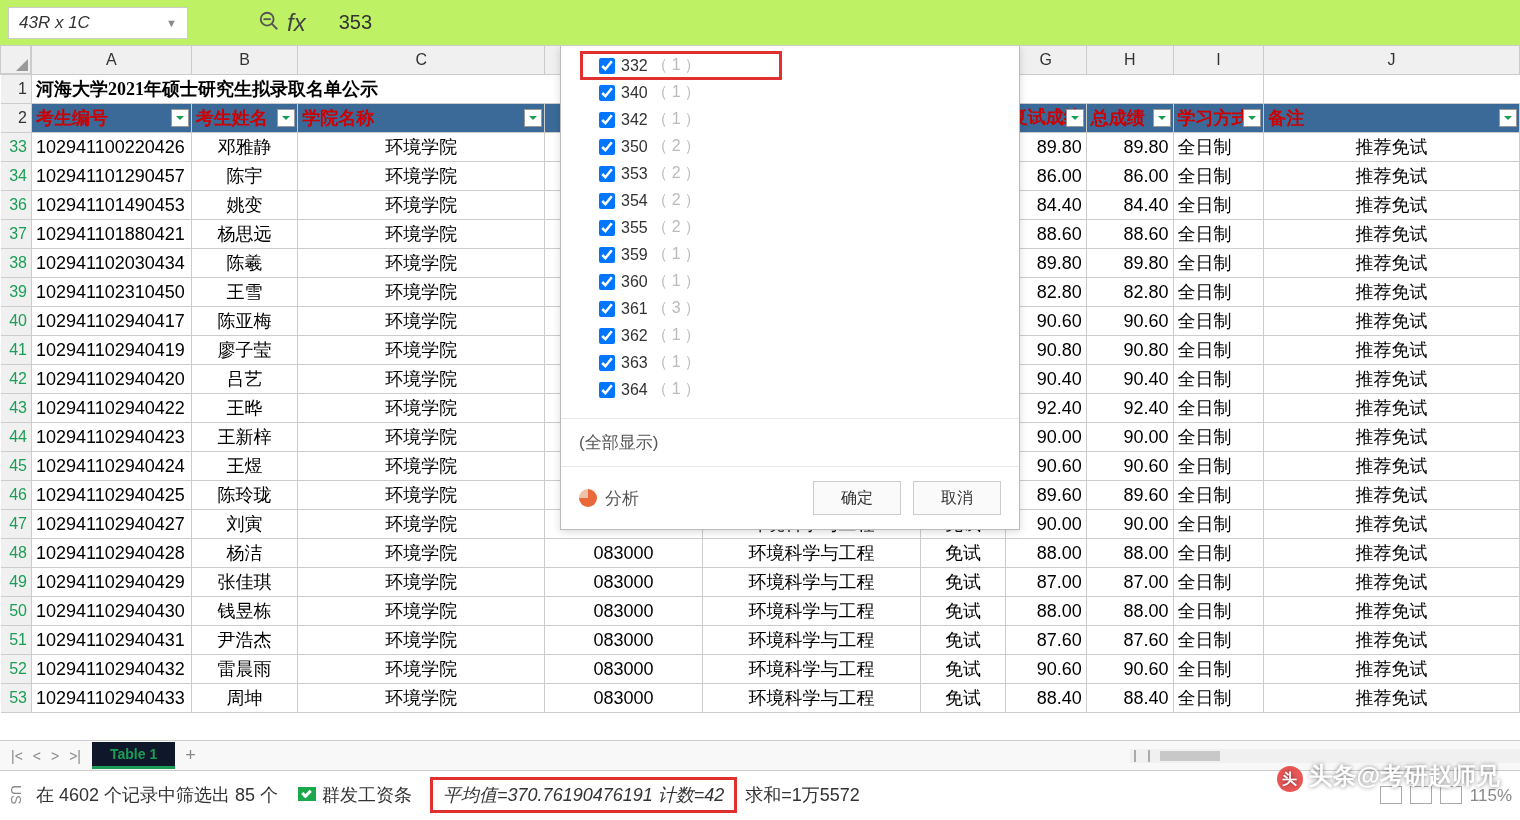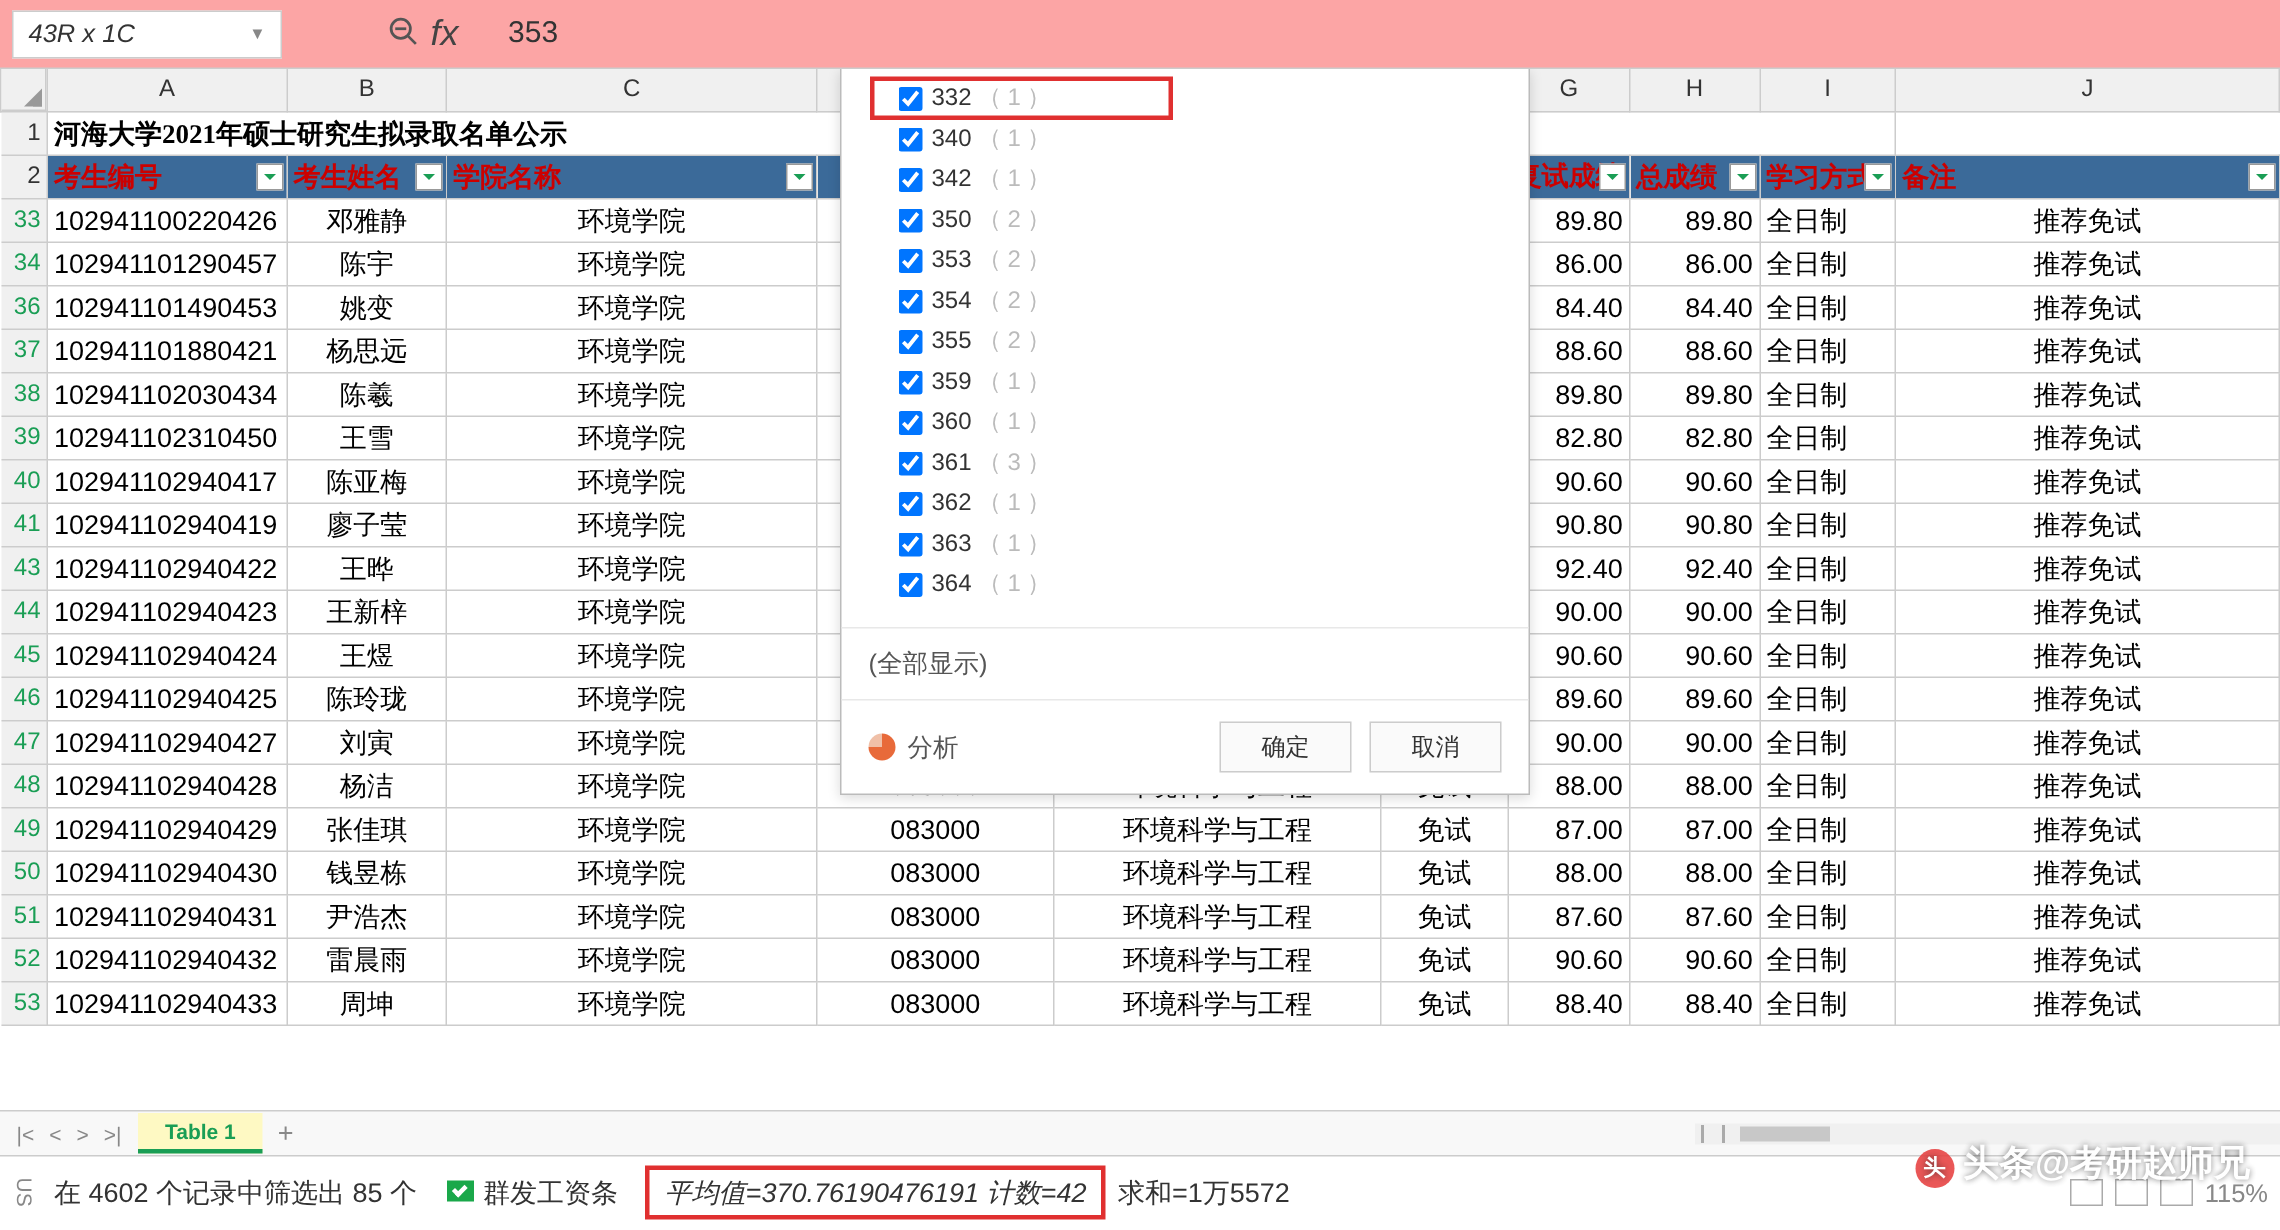--- a/index.html
+++ b/index.html
@@ -1,17 +1,17 @@
 <!DOCTYPE html>
 <html><head>
 <meta charset="utf-8">
 <style>
 *{box-sizing:border-box;margin:0;padding:0;font-family:"Microsoft YaHei",SimSun,Arial,sans-serif;}
 body{background:#fff;width:1520px;height:820px;overflow:hidden;position:relative;font-size:15px;}
-.toolbar{height:46px;border-bottom:1px solid #ccc;display:flex;align-items:center;padding:0 8px;background:#fca5a5;}
+.toolbar{height:46px;border-bottom:1px solid #ccc;display:flex;align-items:center;padding:0 8px;background:#bef264;}
 .namebox{width:180px;height:32px;border:1px solid #ccc;background:#fff;display:flex;align-items:center;padding:0 10px;font-size:17px;font-style:italic;color:#333;}
 .namebox .dd{margin-left:auto;color:#888;font-size:11px;}
 .zoomicon{margin-left:70px;color:#555;}
 .fx{margin-left:7px;font-style:italic;font-size:24px;color:#444;font-family:Liberation Sans, sans-serif;}
 .formulabar{margin-left:25px;width:200px;height:32px;border:none;font-size:20px;color:#333;background:transparent;padding:0 8px;}
 .corner{width:30px;height:28px;background:#f0f0f0;border:1px solid #ccc;border-left:none;border-top:none;position:relative;}
 .corner::after{content:"";position:absolute;right:2px;bottom:2px;border:6px solid transparent;border-right-color:#999;border-bottom-color:#999;}
 .gridwrap{height:694px;overflow:hidden;position:relative;}
 table{border-collapse:collapse;table-layout:fixed;}
 th.colhdr{background:#f0f0f0;border:1px solid #ccc;border-top:none;font-weight:normal;color:#333;font-size:16px;height:28px;text-align:center;}
@@ -34,21 +34,21 @@
 .fpshowall{padding:12px 18px;color:#555;border-top:1px solid #e8e8e8;font-size:17px;}
 .fpfoot{display:flex;align-items:center;padding:14px 18px;border-top:1px solid #e8e8e8;}
 .pieicon{width:18px;height:18px;border-radius:50%;background:conic-gradient(#e86a3a 0 270deg,#f0c0a8 270deg 360deg);margin-right:8px;}
 .fpfoot .lbl{color:#555;font-size:17px;}
 .fpfoot button{margin-left:auto;width:88px;height:34px;border:1px solid #ccc;background:#fafafa;font-size:16px;color:#333;cursor:pointer;}
 .fpfoot button+button{margin-left:12px;}
 
 .tabbar{height:30px;border-top:1px solid #ccc;background:#f8f8f8;display:flex;align-items:center;font-size:14px;}
 .tabnav{display:flex;padding:0 6px;color:#888;}
 .tabnav span{padding:0 5px;cursor:pointer;}
-.tab{padding:4px 18px;color:#1a9e55;font-weight:bold;border-bottom:3px solid #1a9e55;background:#fef9c3;}
+.tab{padding:4px 18px;color:#1a9e55;font-weight:bold;border-bottom:3px solid #1a9e55;background:#0f172a;}
 .addtab{padding:0 10px;color:#888;font-size:18px;cursor:pointer;}
 .hscroll{margin-left:auto;width:390px;height:14px;background:#f0f0f0;display:flex;align-items:center;}
 .hscroll::before{content:"";width:12px;height:12px;border-left:2px solid #aaa;border-right:2px solid #aaa;margin:0 4px;}
 .hthumb{width:60px;height:10px;background:#c8c8c8;margin-left:6px;}
 
 .statusbar{height:48px;border-top:1px solid #ccc;background:#fff;display:flex;align-items:center;font-size:18px;color:#333;padding:0 8px;}
 .stat-box{border:3px solid #e03030;padding:3px 10px;margin:0 4px;font-style:italic;}
 .grn{width:18px;height:14px;background:#1aa84a;display:inline-block;margin-right:6px;position:relative;}
 .grn::after{content:"";position:absolute;border:3px solid #fff;border-top:none;border-right:none;width:6px;height:3px;transform:rotate(-45deg);left:4px;top:3px;}
 .viewbtns{margin-left:auto;display:flex;align-items:center;gap:8px;color:#888;padding-left:40px;}
@@ -210,20 +210,33 @@
           <td class="cell c">环境学院</td>
           <td class="cell c"></td>
           <td class="cell c"></td>
           <td class="cell c"></td>
           <td class="cell r">90.80</td>
           <td class="cell r">90.80</td>
           <td class="cell">全日制</td>
           <td class="cell c">推荐免试</td>
         </tr>
         <tr>
+          <td class="rowhdr sel">42</td>
+          <td class="cell">102941102940420</td>
+          <td class="cell c">吕艺</td>
+          <td class="cell c">环境学院</td>
+          <td class="cell c"></td>
+          <td class="cell c"></td>
+          <td class="cell c"></td>
+          <td class="cell r">90.40</td>
+          <td class="cell r">90.40</td>
+          <td class="cell">全日制</td>
+          <td class="cell c">推荐免试</td>
+        </tr>
+        <tr>
           <td class="rowhdr sel">43</td>
           <td class="cell">102941102940422</td>
           <td class="cell c">王晔</td>
           <td class="cell c">环境学院</td>
           <td class="cell c"></td>
           <td class="cell c"></td>
           <td class="cell c"></td>
           <td class="cell r">92.40</td>
           <td class="cell r">92.40</td>
           <td class="cell">全日制</td>

